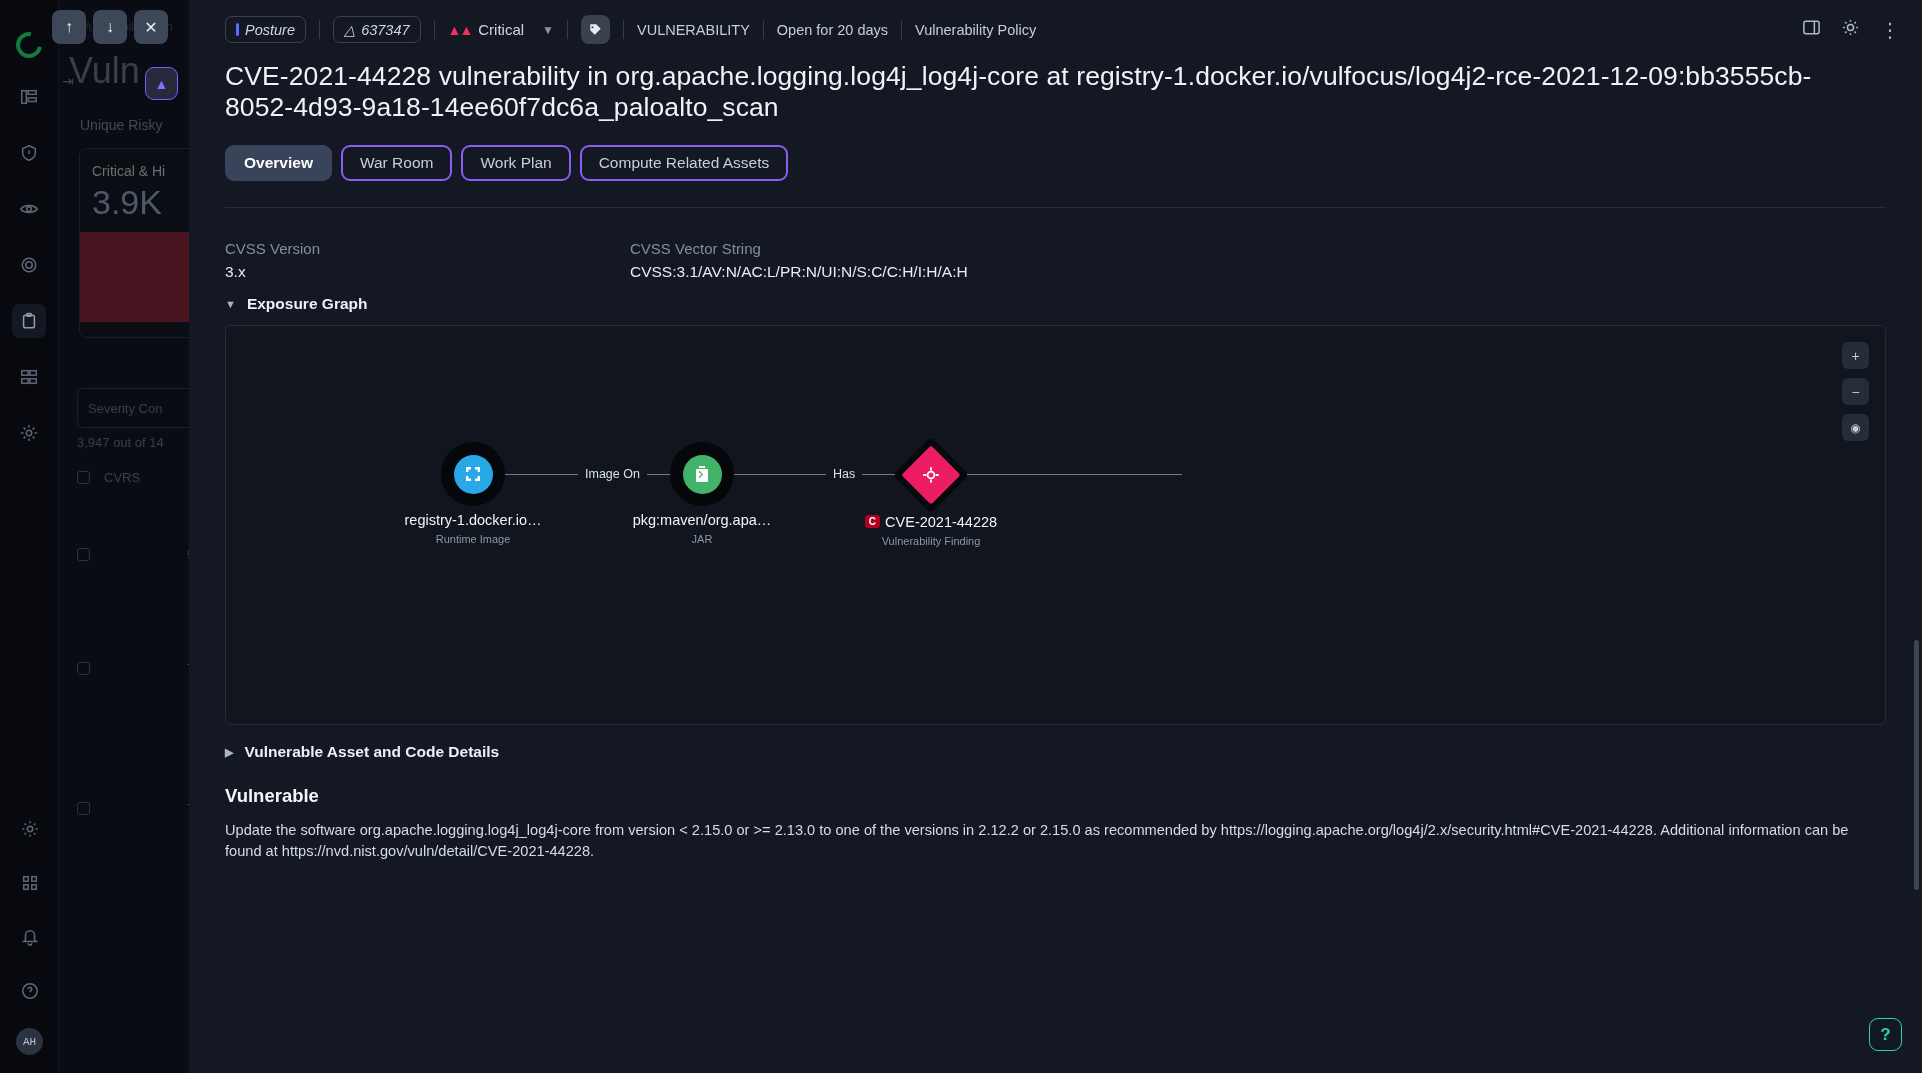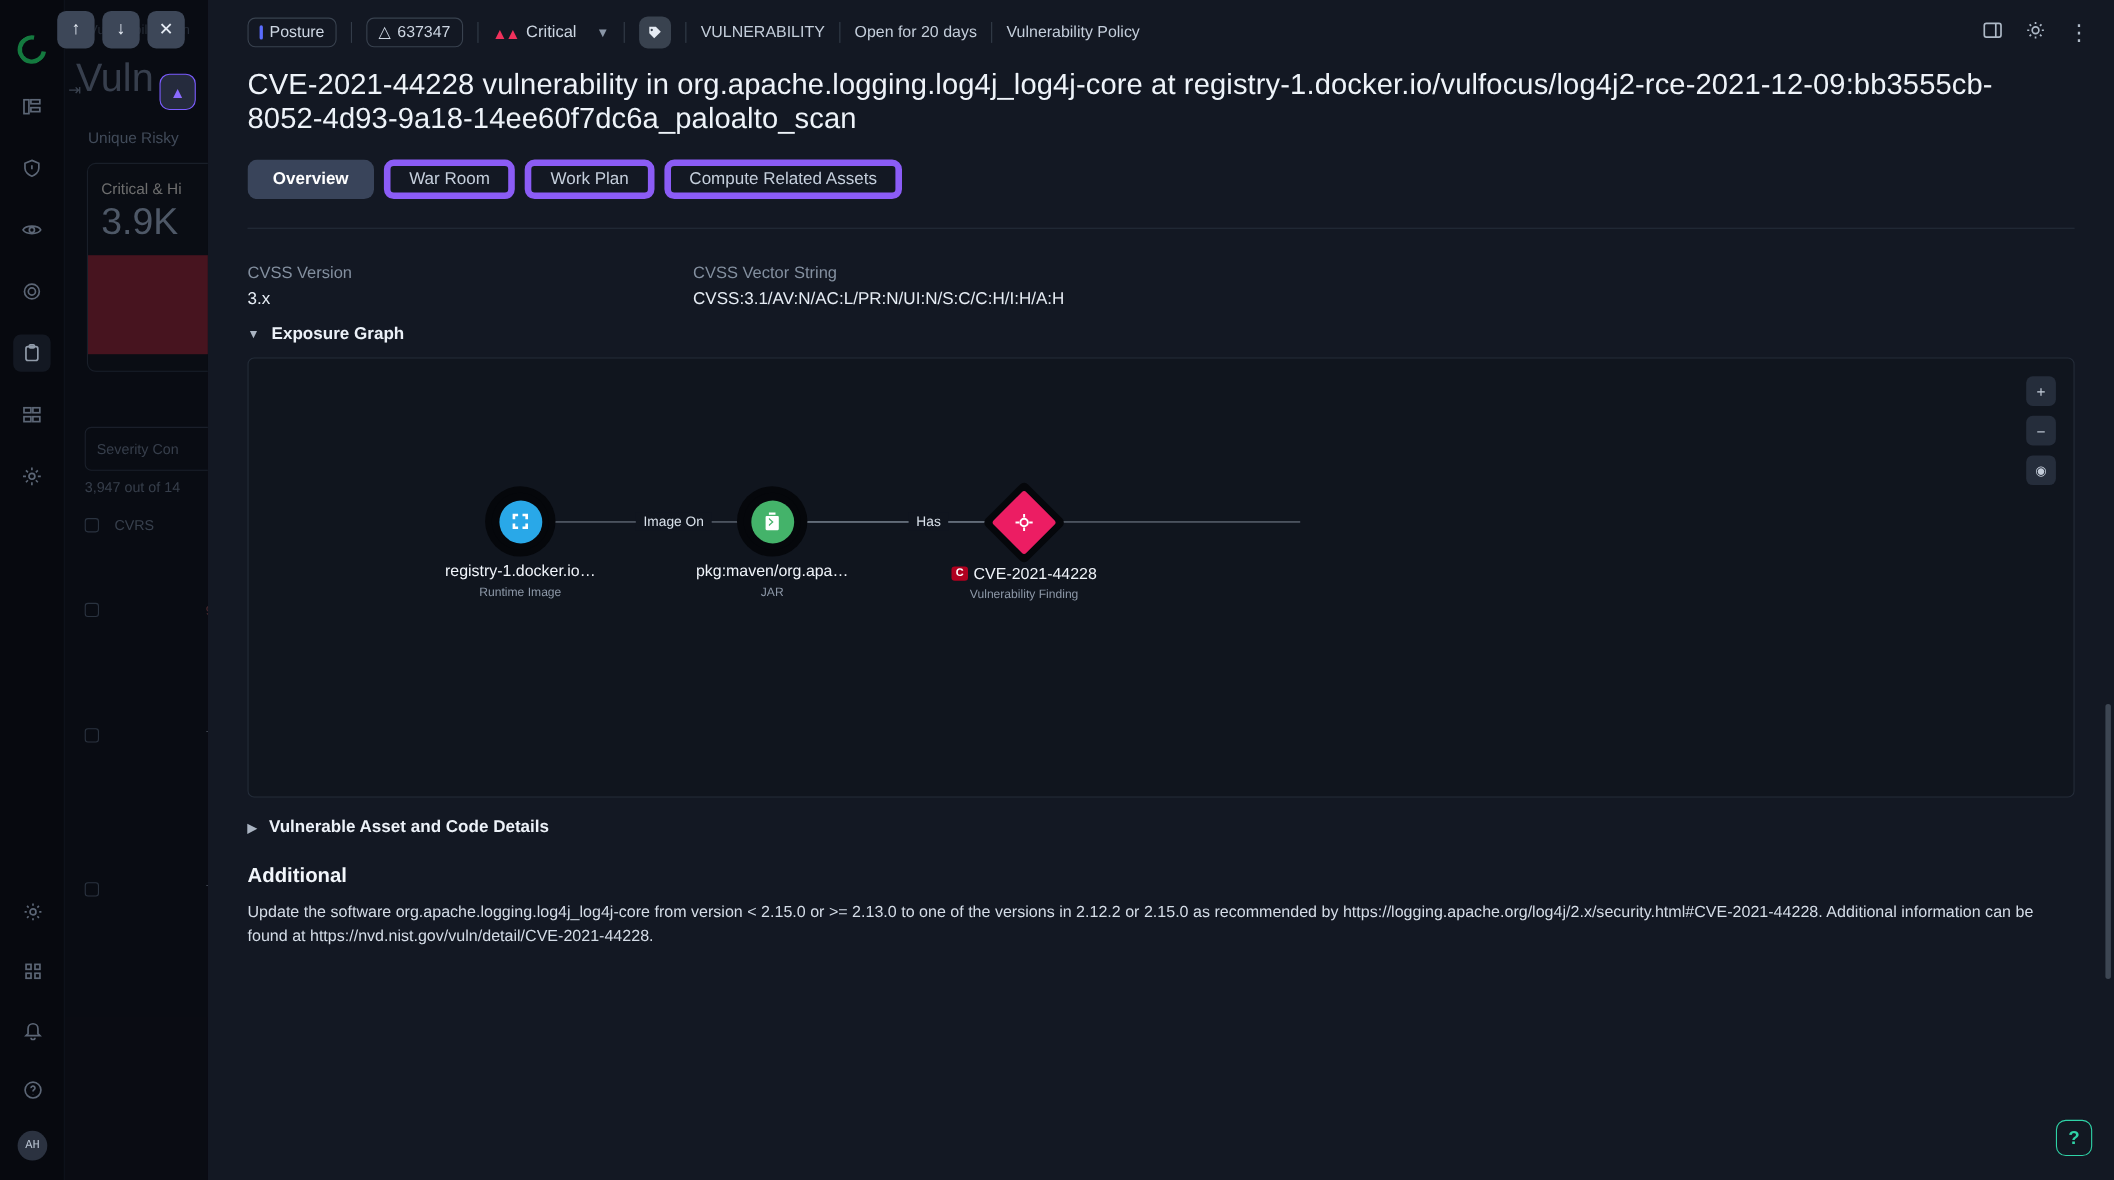--- a/index.html
+++ b/index.html
@@ -58,37 +58,37 @@
     display: flex; align-items: center; justify-content: center; color: #8b6bff; font-size: 14px; z-index: 41;}
   .collapse-arrow { position: absolute; left: 62px; top: 73px; color: #3b4350; font-size: 14px; z-index: 41;}
 
   
   #modal {
     position: absolute; left: 189px; top: 0; width: 1733px; height: 1073px;
     background: #131823; overflow: hidden;
   }
   .topbar { height: 59px; display: flex; align-items: center; padding: 0 22px 0 36px; gap: 0; }
   .chip { border: 1px solid #39424f; border-radius: 7px; height: 27px; display: flex;
-    align-items: center; padding: 0 10px; gap: 6px; color: #cdd6e2; font-size: 14.5px; }
+    align-items: center; padding: 0 10px; gap: 6px; color: #cdd6e2; font-size: 14.5px; font-style: italic; }
   .chip .tick { width: 3px; height: 13px; background: #5a6cff; border-radius: 2px; }
   .divider { width: 1px; height: 19px; background: #333c49; margin: 0 13px; }
   .sev { display: flex; align-items: center; gap: 7px; color: #cdd6e2; font-size: 15px; }
   .sev .carets { color: #f0315c; font-size: 14px; letter-spacing: -2px; }
   .chev { color: #8995a6; font-size: 12px; margin-left: 11px; }
   .tagbtn { width: 29px; height: 29px; border-radius: 8px; background: #39424f;
     display: flex; align-items: center; justify-content: center; color: #e5ebf3; }
   .meta { color: #c4cedb; font-size: 14.5px; }
   .topbar-right { margin-left: auto; display: flex; align-items: center; gap: 20px; color: #aeb9c7; }
   .topbar-right svg { width: 19px; height: 19px; fill: none; stroke: currentColor; stroke-width: 1.6; }
 
   .title { padding: 2px 36px 0; font-size: 26.5px; line-height: 1.17; color: #eef3f9;
     font-weight: 400; letter-spacing: .1px; max-width: 1690px; }
 
   .tabs { display: flex; gap: 9px; padding: 22px 36px 0; }
-  .tab { height: 36px; border-radius: 9px; border: 6px solid #8b5cf6; color: #c5cfdc;
+  .tab { height: 36px; border-radius: 9px; border: 2px solid #8b5cf6; color: #c5cfdc;
     font-size: 15.5px; display: flex; align-items: center; padding: 0 17px; }
   .tab.active { background: #39445a; border-color: transparent; color: #ffffff; font-weight: 700; }
 
   .rule { height: 1px; background: #252d3a; margin: 26px 36px 0; }
 
   .kv-wrap { display: flex; padding: 32px 36px 0; }
   .kv { width: 405px; }
   .kv .k { color: #838f9f; font-size: 15px; margin-bottom: 6px; }
   .kv .v { color: #e6ecf4; font-size: 15.5px; }
 
@@ -380,19 +380,19 @@
       </div>
     </div>
   </div>
 
   <div class="section-head" style="padding-top:18px">
     <span class="caret">▶</span>
     <span>Vulnerable Asset and Code Details</span>
   </div>
 
   <div class="remed">
-    <h3>Additional</h3>
+    <h3>Vulnerable</h3>
     <p>Update the software org.apache.logging.log4j_log4j-core from version &lt; 2.15.0 or &gt;= 2.13.0 to one of the versions in 2.12.2 or 2.15.0 as recommended by https://logging.apache.org/log4j/2.x/security.html#CVE-2021-44228. Additional information can be found at https://nvd.nist.gov/vuln/detail/CVE-2021-44228.</p>
   </div>
 
   <div class="vscroll"></div>
   <div class="helpbtn">?</div>
 </div>
 
 </body></html>

